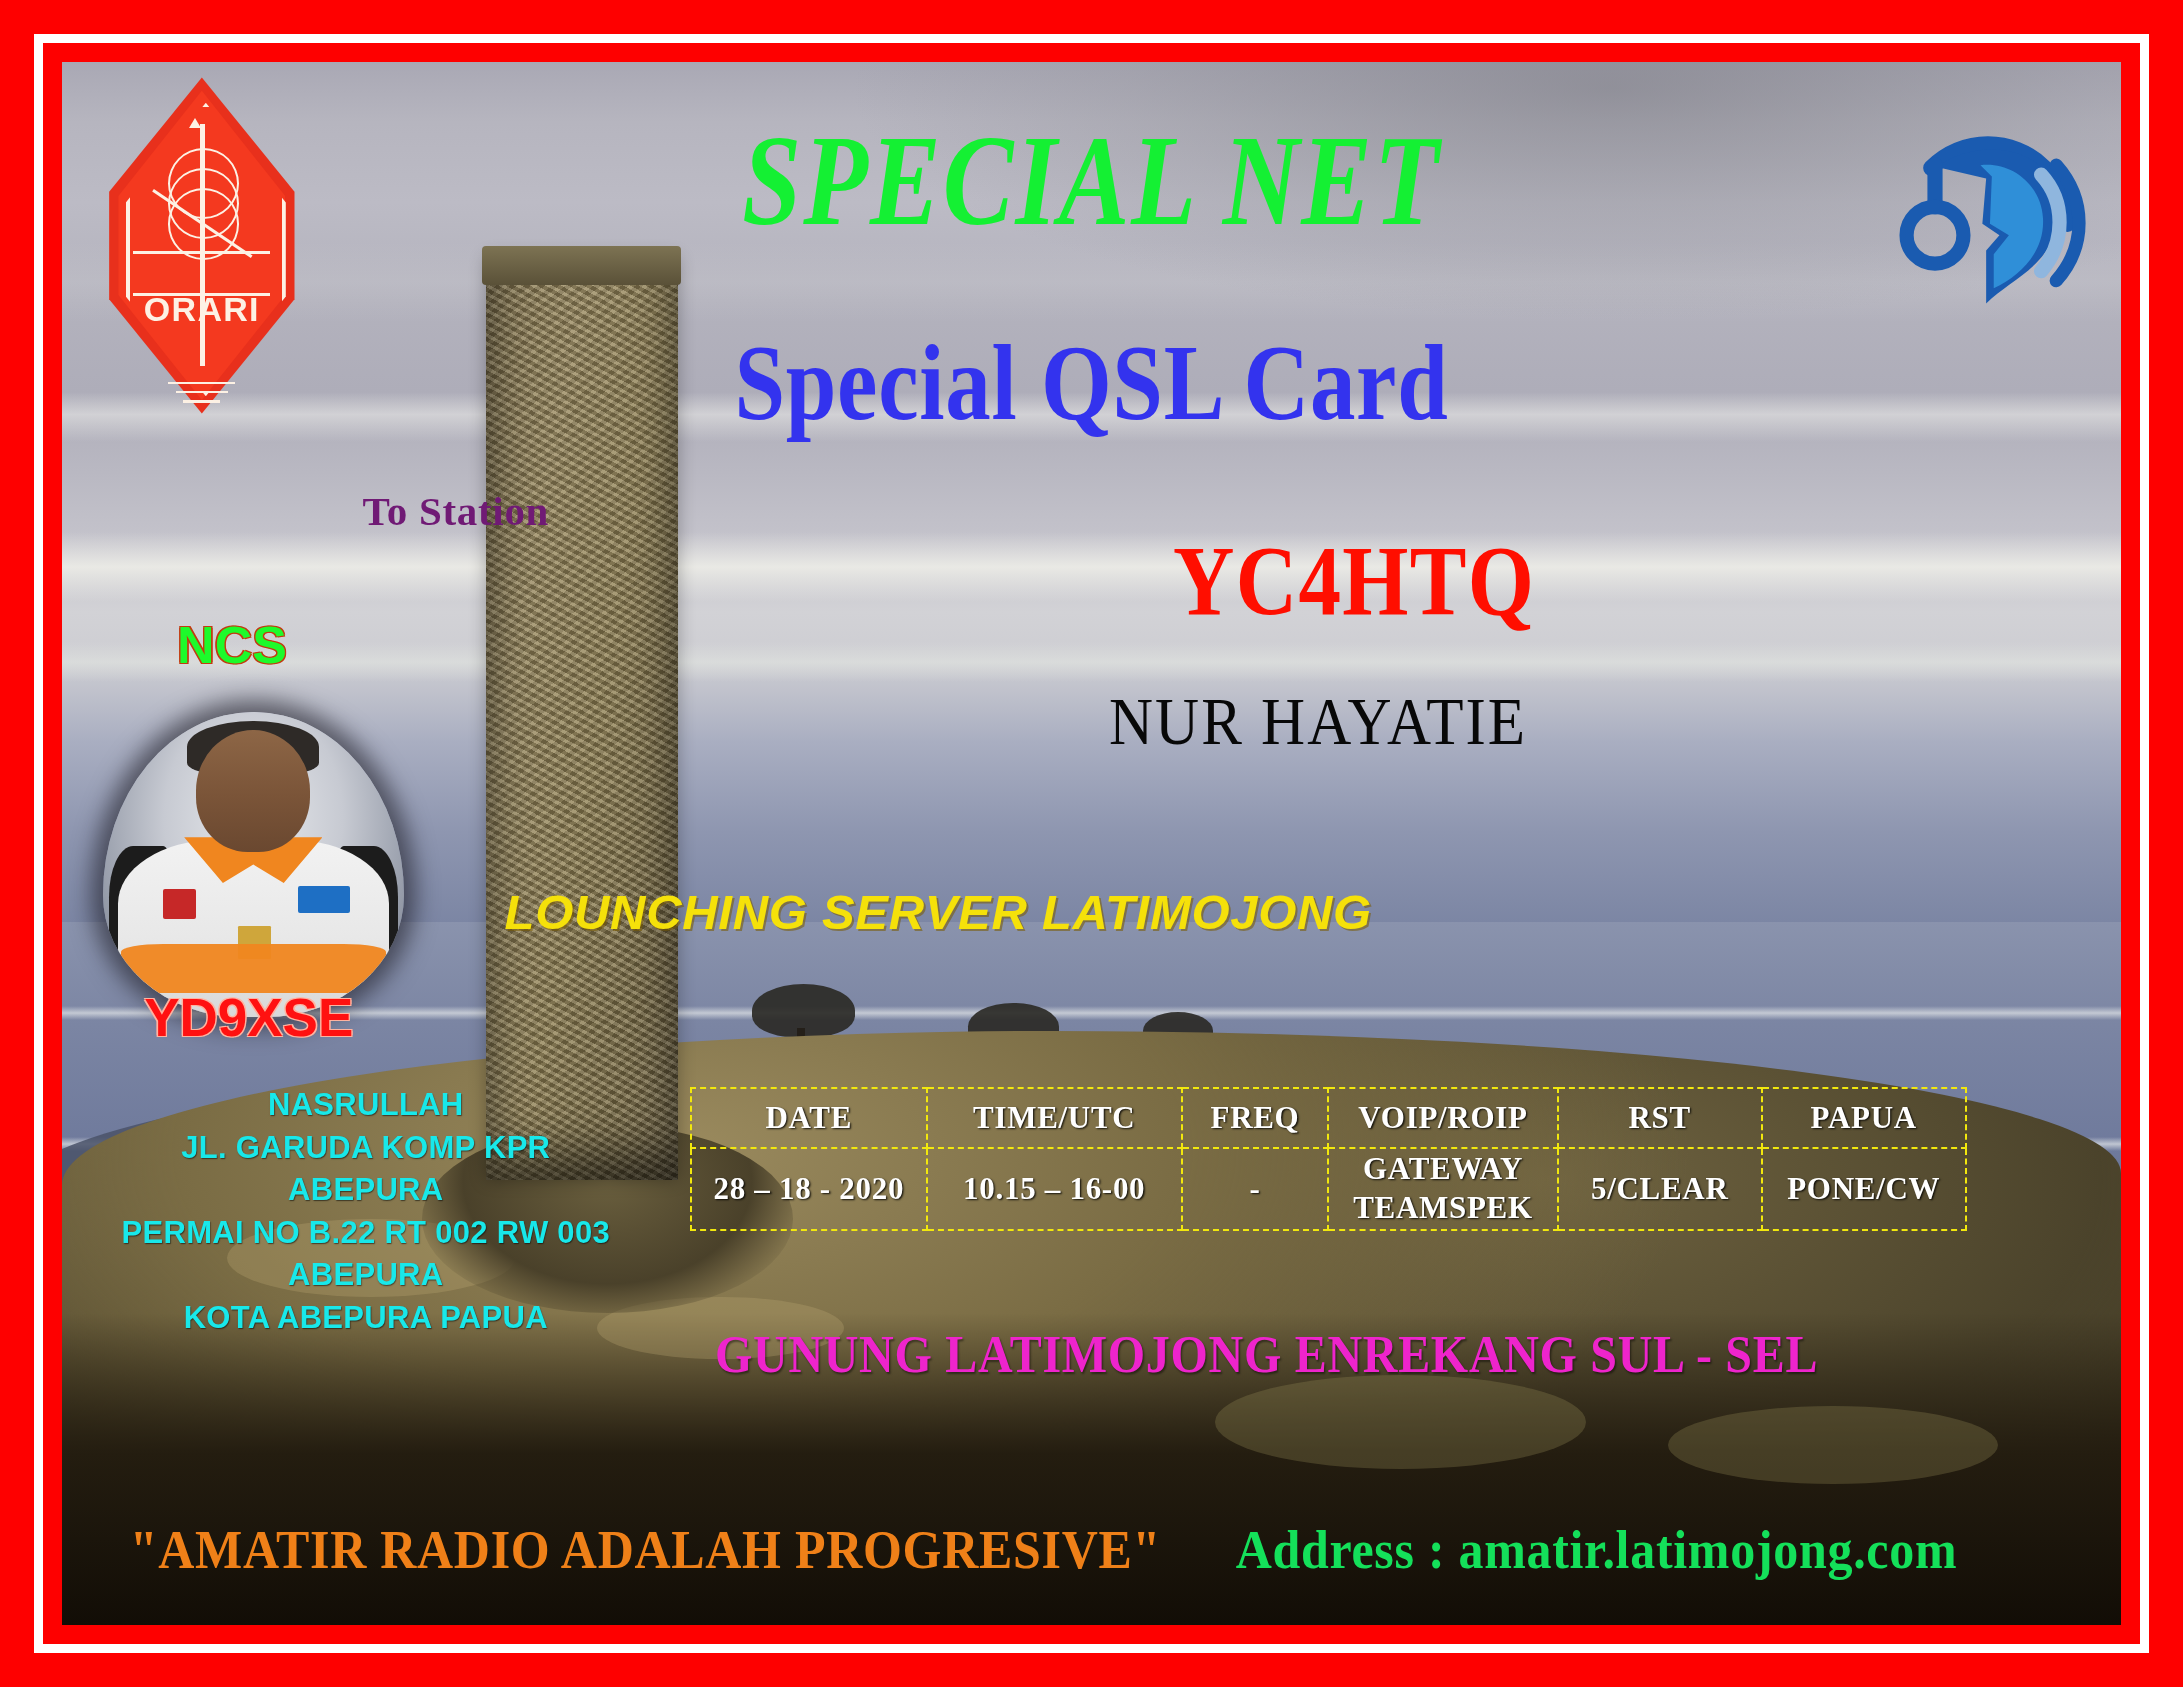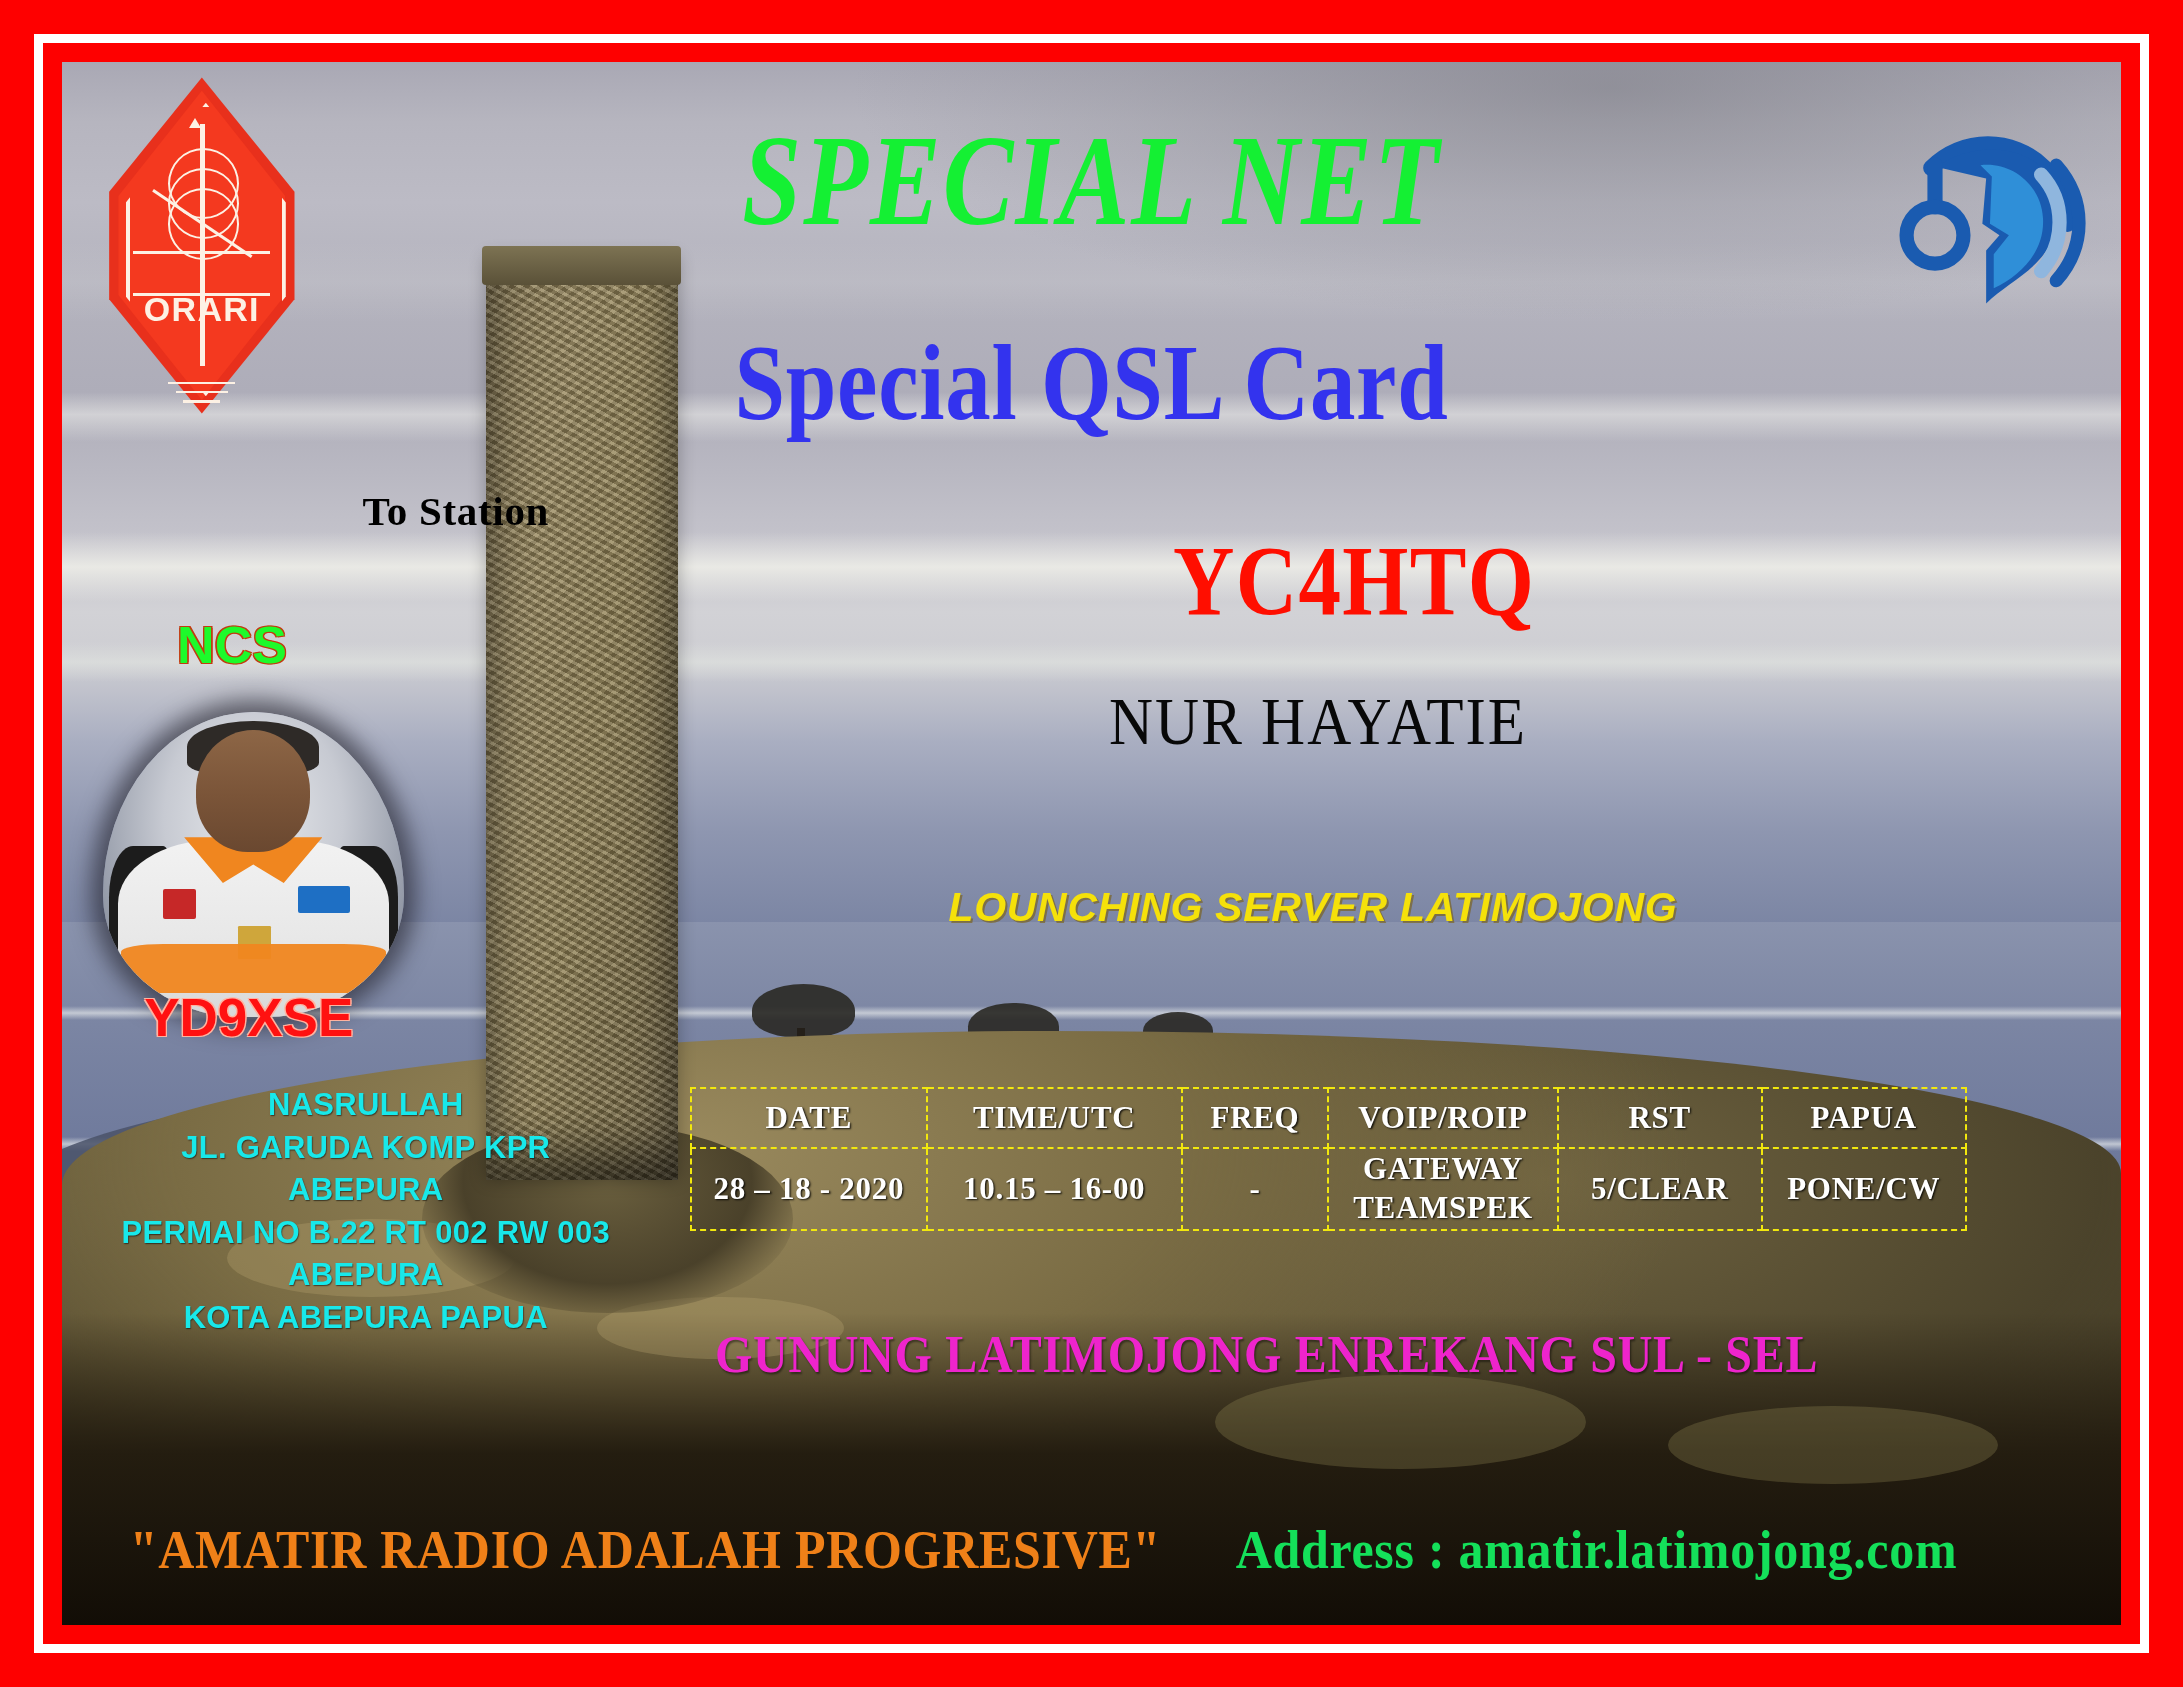--- a/index.html
+++ b/index.html
@@ -105,21 +105,21 @@
   .title-net{position:absolute;left:0;top:3.7%;width:100%;text-align:center;
     font-family:"Liberation Serif",serif;font-style:italic;font-weight:700;
     font-size:106px;color:#14f033;letter-spacing:2px;
     transform:scaleY(1.22);}
   .title-qsl{position:absolute;left:0;top:17.2%;width:100%;text-align:center;
     font-family:"Liberation Serif",serif;font-weight:700;
     font-size:91px;color:#3333ee;letter-spacing:0.7px;transform:scaleY(1.18);}
 
   .tostation{position:absolute;left:14.6%;top:27.2%;
     font-family:"Liberation Serif",serif;font-weight:700;font-size:41px;
-    color:#000000;letter-spacing:0.7px;}
+    color:#701a75;letter-spacing:0.7px;}
 
   .ncs{position:absolute;left:5.6%;top:35.4%;
     font-family:"Liberation Sans",sans-serif;font-weight:700;font-size:52px;
     color:#1dfa2b;text-shadow:1.3px 1.3px 0 #c23b10,-1.3px -1.3px 0 #c23b10,1.3px -1.3px 0 #c23b10,-1.3px 1.3px 0 #c23b10;}
 
   .opphoto{position:absolute;left:2.0%;top:41.6%;width:14.6%;height:19.5%;
     border-radius:50% 50% 46% 46%/60% 60% 40% 40%;overflow:hidden;
     box-shadow:0 0 22.5px 12px rgba(20,18,26,.55);}
   .opbg{position:absolute;inset:0;background:radial-gradient(ellipse at 50% 35%,#e7e9ec 0%,#c7cad2 42%,#9aa0ad 72%,#6f7584 100%);}
   .ophead{position:absolute;left:31%;top:6%;width:38%;height:40%;border-radius:50% 50% 45% 45%;
@@ -155,23 +155,23 @@
   .opname{position:absolute;left:0;top:40.0%;width:100%;text-align:center;
     padding-left:22.0%;box-sizing:border-box;
     font-family:"Liberation Serif",serif;font-weight:400;font-size:61px;
     color:#080808;letter-spacing:2px;transform:scaleY(1.10);}
 
   .thanks{position:absolute;left:0;top:48.3%;width:100%;text-align:center;
     padding-left:21.5%;box-sizing:border-box;
     font-family:"Liberation Sans",sans-serif;font-weight:700;font-size:41px;
     color:#f5e10a;letter-spacing:0.3px;
     text-shadow:2px 2px 0 rgba(120,90,0,.55);}
-  .launch{position:absolute;left:0;top:52.6%;width:100%;text-align:center;
+  .launch{position:absolute;left:0;top:52.6%;width:100%;
     padding-left:21.5%;box-sizing:border-box;
-    font-family:"Liberation Sans",sans-serif;font-style:italic;font-weight:700;font-size:41px;
+    font-family:"Liberation Sans",sans-serif;font-style:italic;font-weight:700;font-size:49px;
     color:#f5e10a;letter-spacing:0.7px;
     text-shadow:2px 2px 0 rgba(120,90,0,.55);}
   .tanggal{position:absolute;left:0;top:56.8%;width:100%;text-align:center;
     padding-left:21.5%;box-sizing:border-box;
     font-family:"Liberation Sans",sans-serif;font-weight:700;font-size:41px;
     color:#f5e10a;letter-spacing:1.3px;
     text-shadow:2px 2px 0 rgba(120,90,0,.55);}
 
   .qsotable{position:absolute;left:30.5%;top:65.6%;width:62.0%;
     border-collapse:collapse;table-layout:fixed;}

